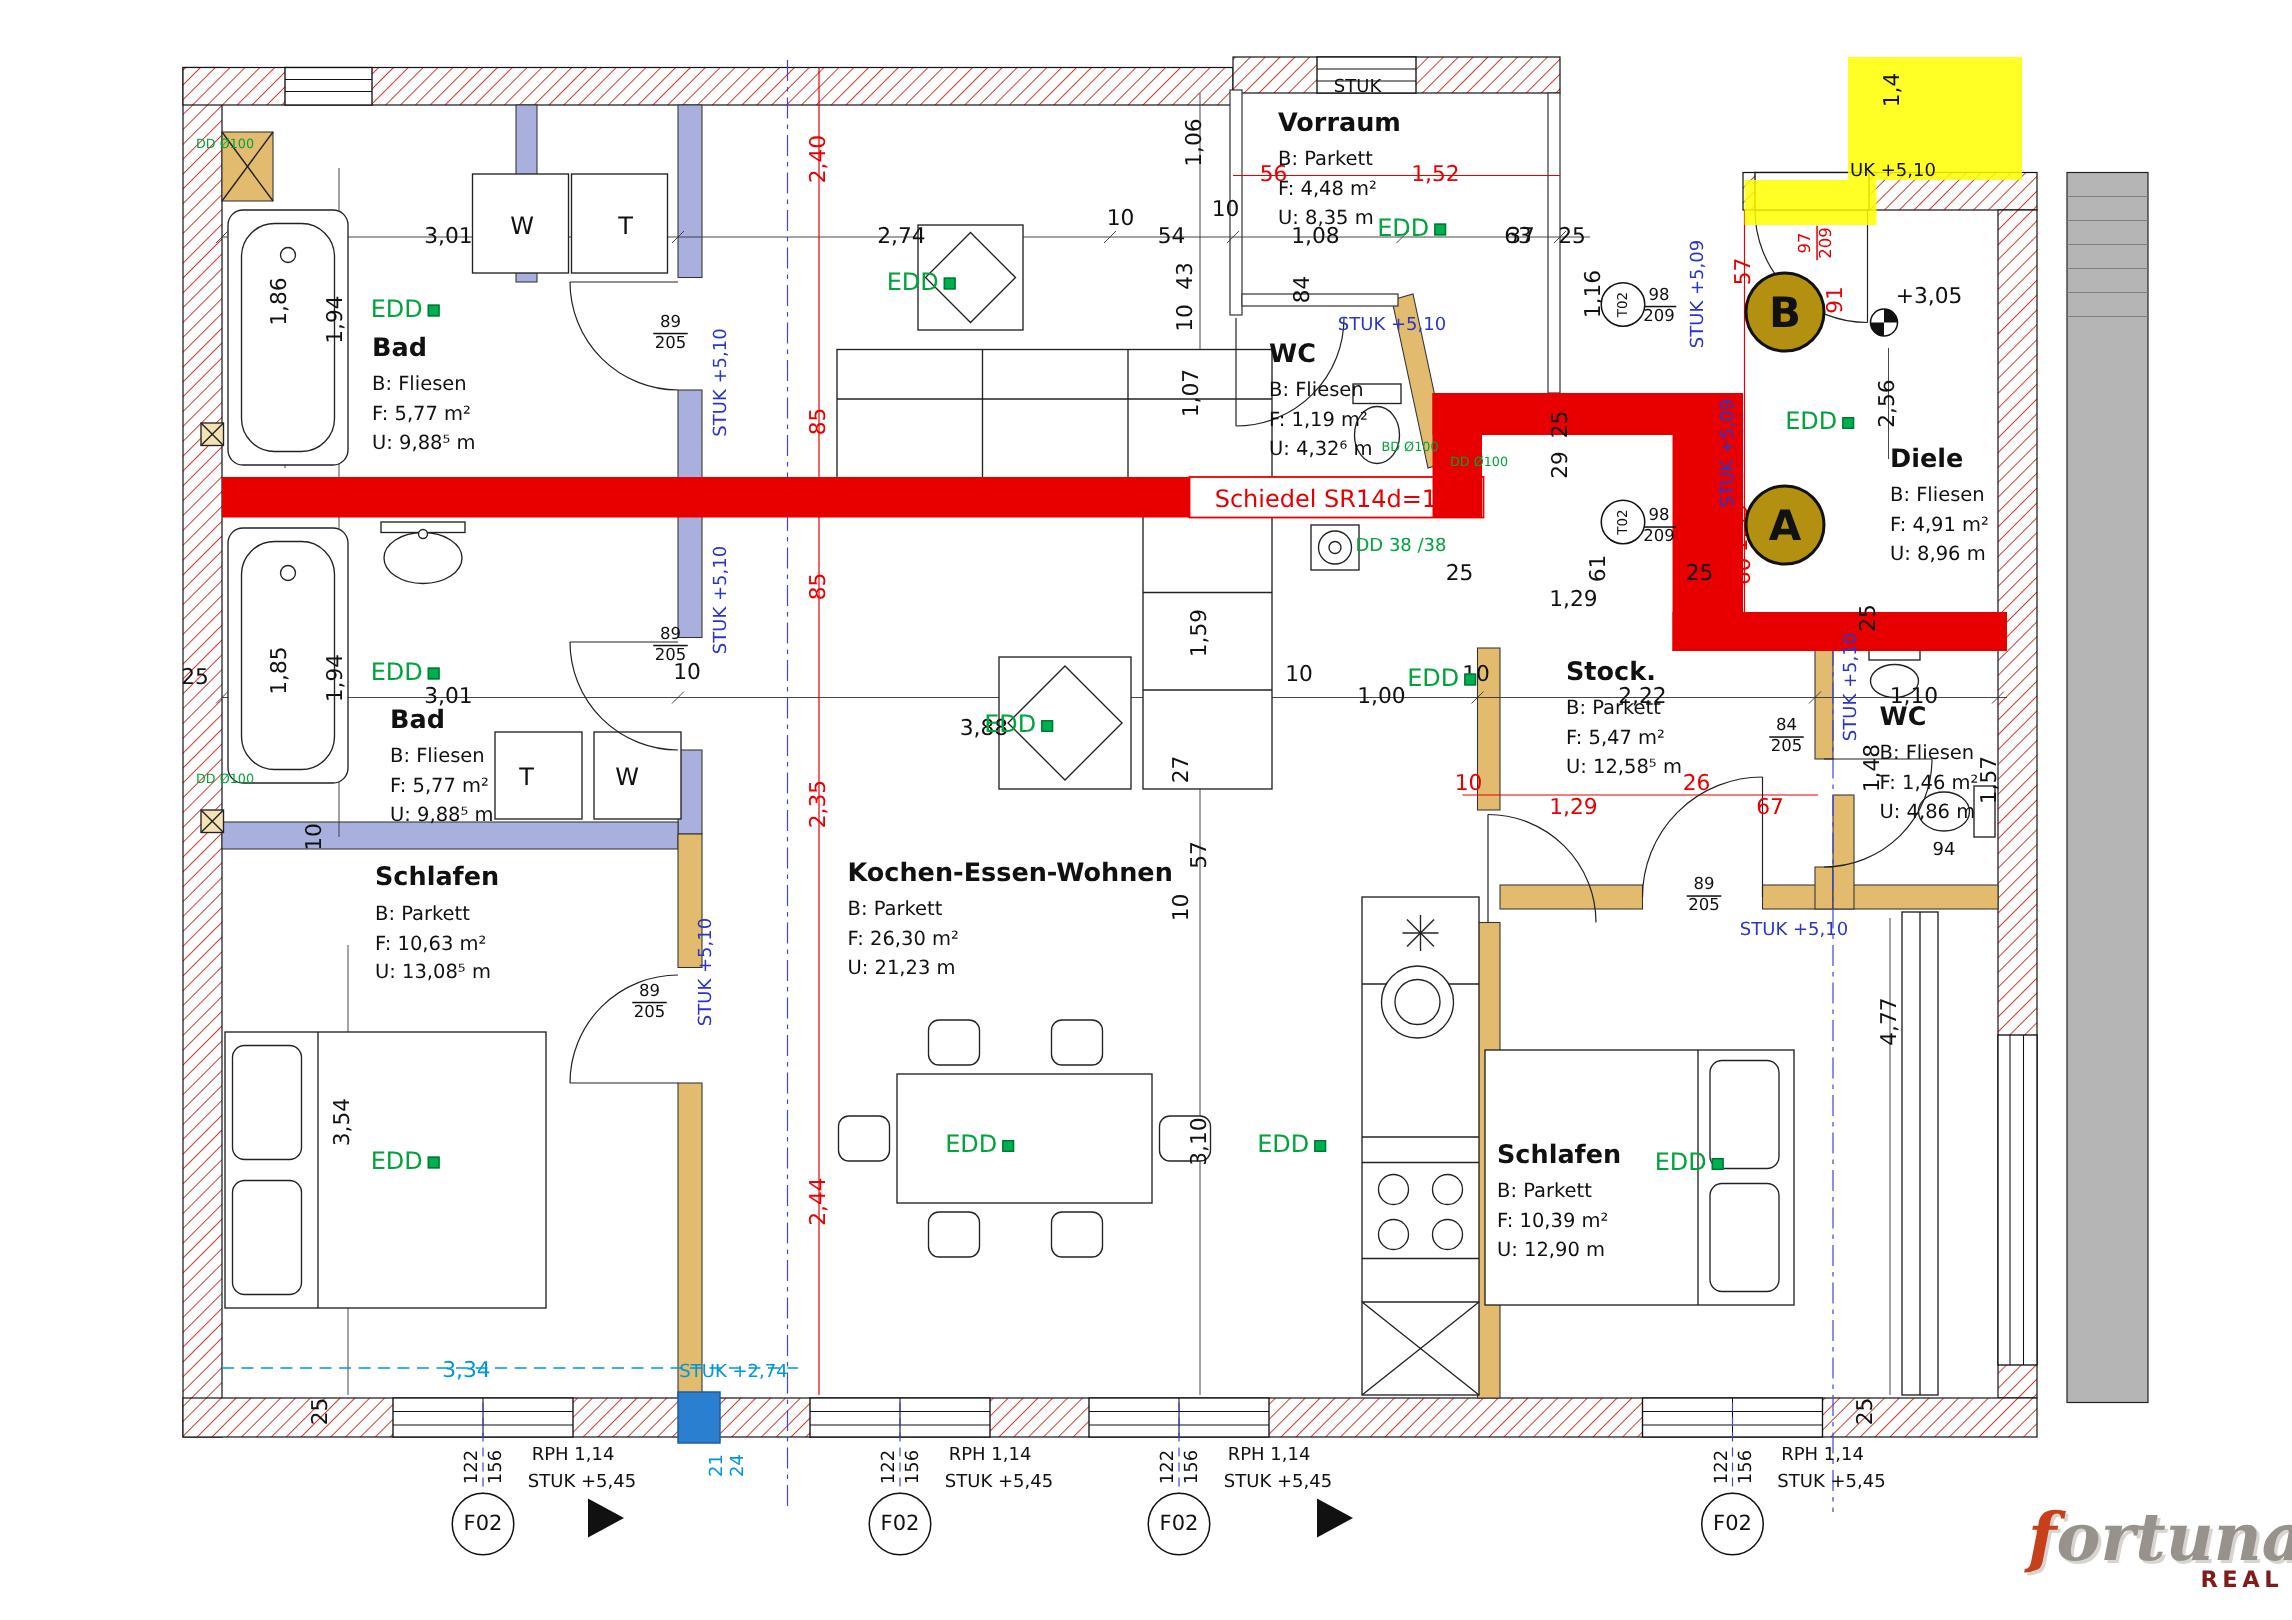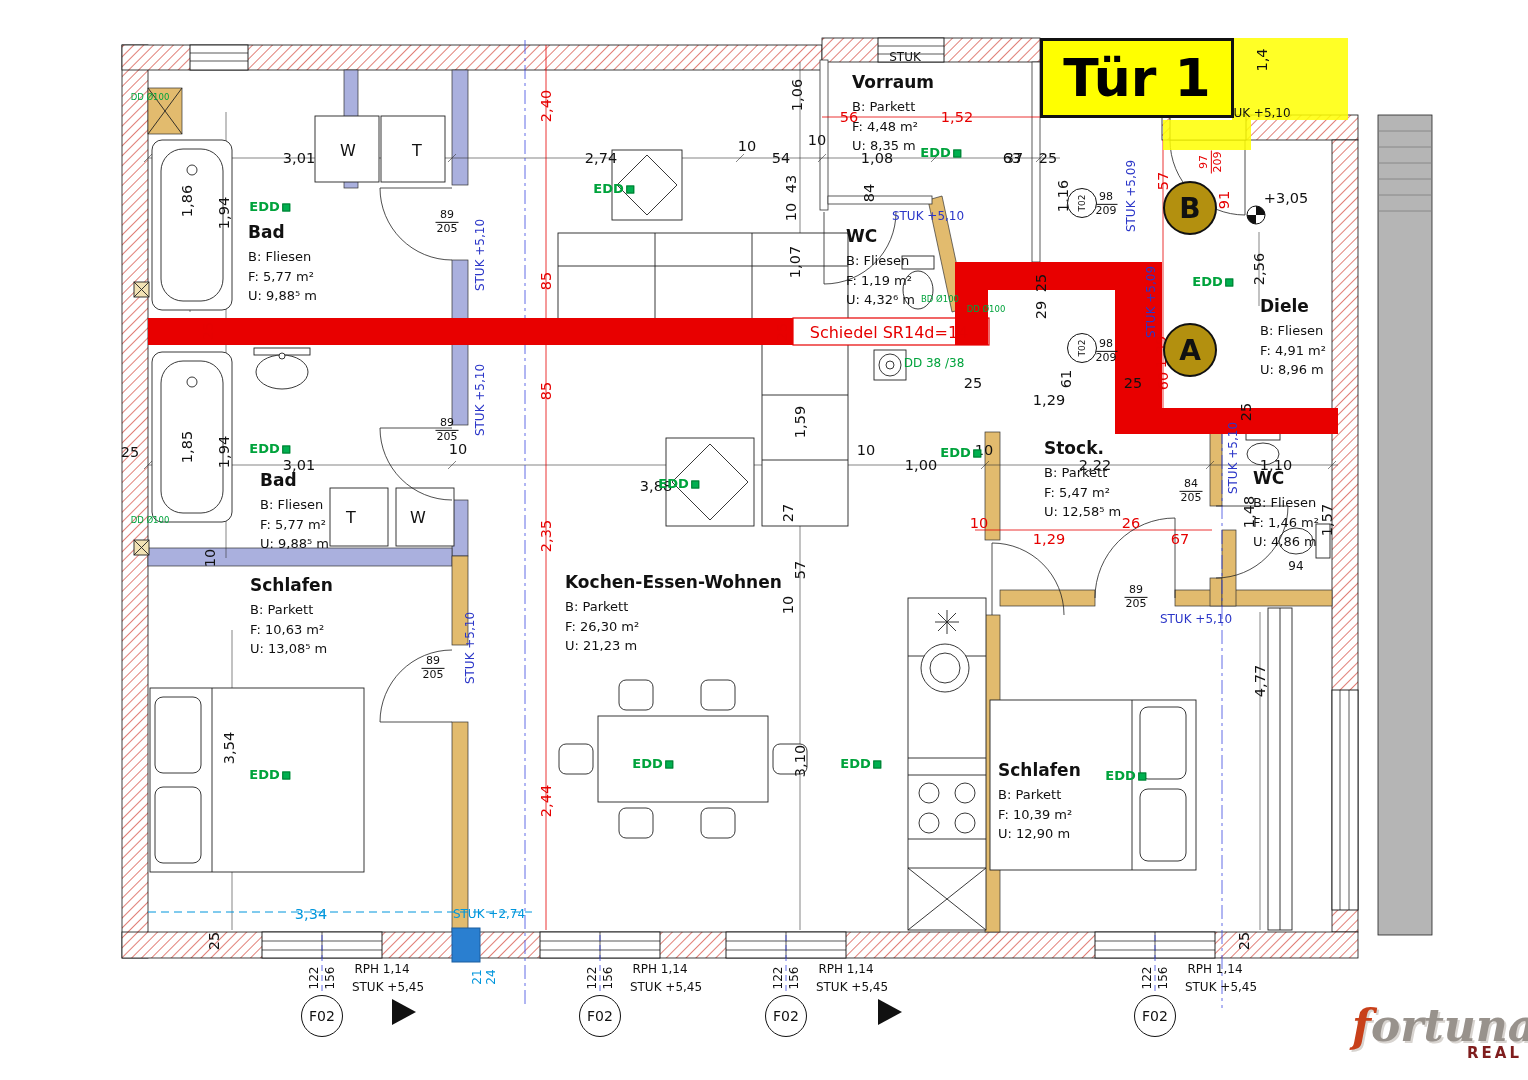--- a/index.html
+++ b/index.html
@@ -4,21 +4,21 @@
 <style>
   html,body{margin:0;padding:0;background:#fff}
   #plan{position:relative;width:1528px;height:1080px;background:#fff;overflow:hidden;
         font-family:"DejaVu Sans",sans-serif;color:#111}
   #plan svg{position:absolute;left:0;top:0}
   .t{position:absolute;transform:translate(-50%,-50%);font-size:14.5px;line-height:1;white-space:nowrap;color:#111}
   .r{transform:translate(-50%,-50%) rotate(-90deg)}
   .red{color:#e60000}
   .blue{color:#2b36c8}
   .cyan{color:#0096dc}
-  .green{color:#00a33c;font-size:13px;font-weight:bold}
+  .green{color:#00a33c;font-size:16px;font-weight:normal}
   .tiny{font-size:8.5px;font-weight:normal}
   .sm{font-size:12px}
   .appl{font-size:16px}
   .frac{position:absolute;transform:translate(-50%,-50%);display:flex;flex-direction:column;align-items:center;
         font-size:11px;line-height:1.15;color:#111;white-space:nowrap}
   .frac.r{transform:translate(-50%,-50%) rotate(-90deg)}
   .frac .den{border-top:1px solid #111;padding:0 1px}
   .frac.redf{color:#e60000}
   .frac.redf .den{border-top-color:#e60000}
   .room{position:absolute}
@@ -550,21 +550,20 @@
 <div class="circle f02" style="left:579px;top:995px">
       <span>F02</span>
     </div>
 <div class="circle f02" style="left:765px;top:995px">
       <span>F02</span>
     </div>
 <div class="circle f02" style="left:1134px;top:995px">
       <span>F02</span>
     </div>
 
-<div id="tuer">Tür 1</div>
 
 
 <div id="logo">
   <div class="brand">fortuna</div>
   <div class="sub">REAL</div>
 </div>
 
 </div>
 
 </body></html>

